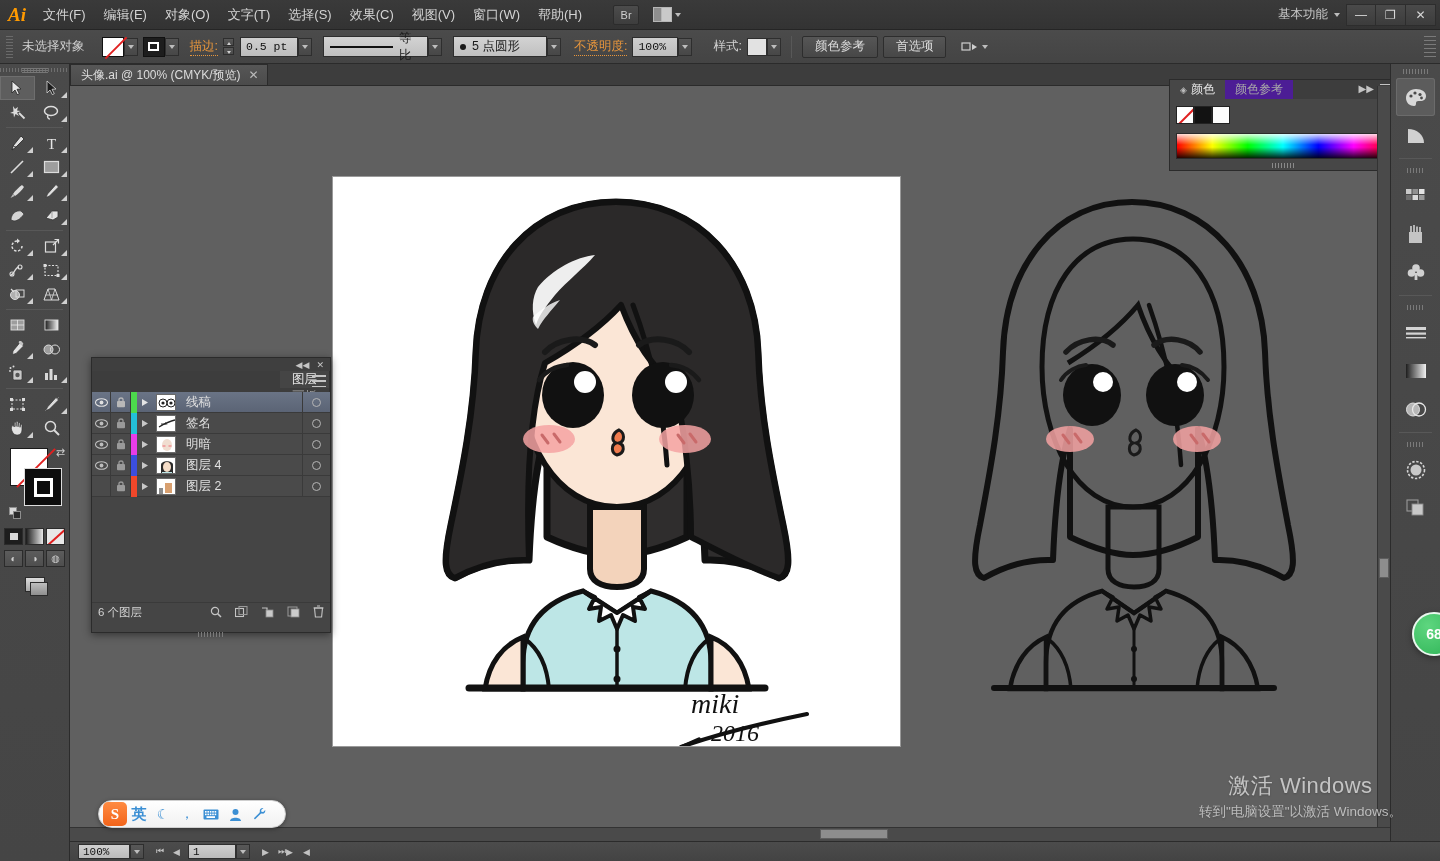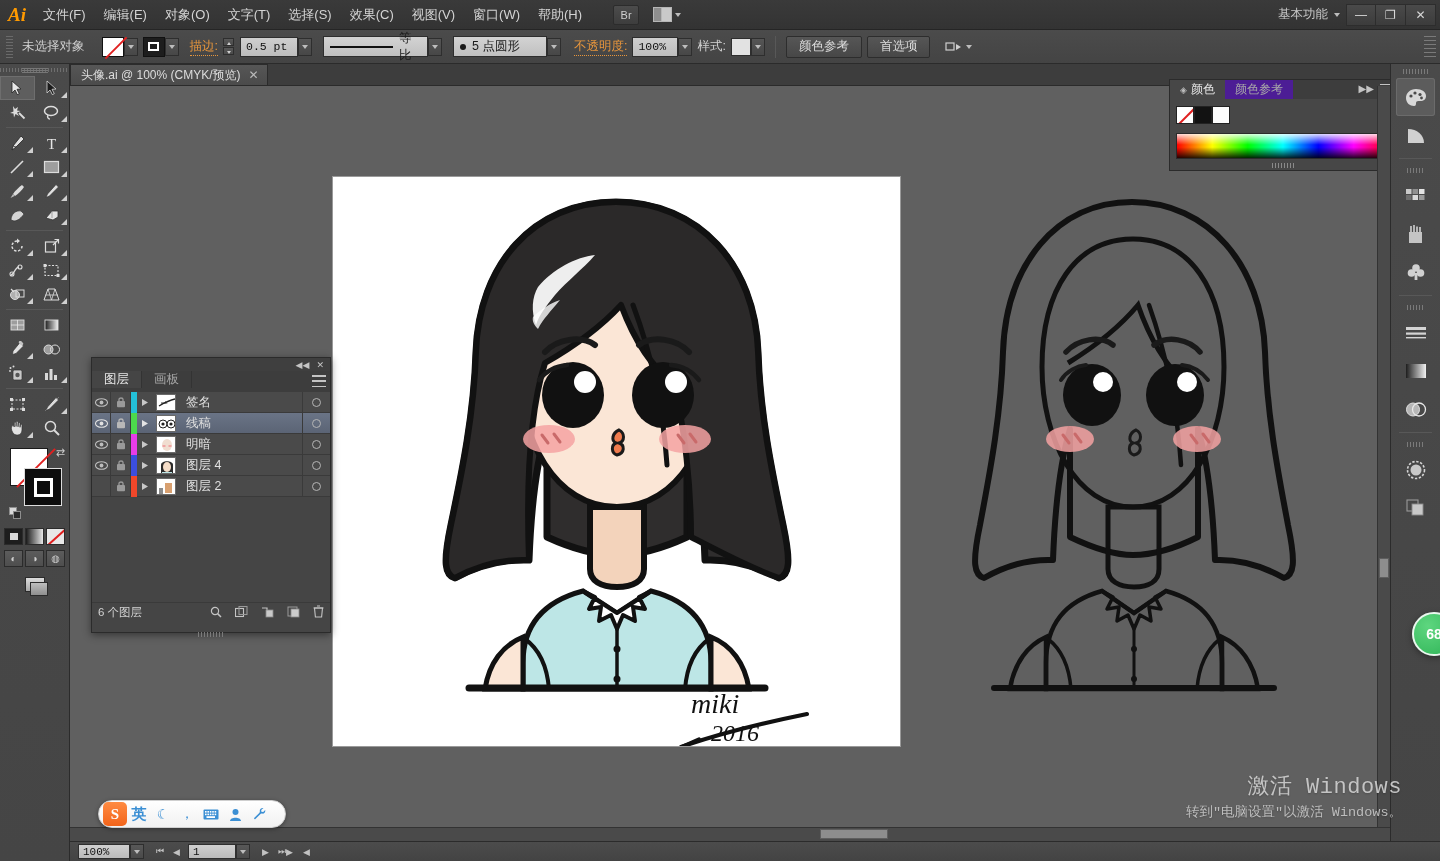--- a/index.html
+++ b/index.html
@@ -194,21 +194,21 @@
   .art-ghost{ position:absolute; left:838px; top:91px; width:450px; height:569px; }
 
   
   .layers{
     position:absolute;left:91px;top:357px;width:240px;height:276px;
     background:#454545; border:1px solid #2b2b2b;
     box-shadow:0 2px 8px rgba(0,0,0,.45);
   }
   .lp-top{height:13px;background:#3f3f3f;display:flex;align-items:center;justify-content:flex-end;gap:7px;padding-right:6px;}
   .lp-top span{color:#c4c4c4;font-size:9px;}
-  .lp-tabs{height:21px;background:#3d3d3d;display:flex;align-items:flex-start;position:relative;}
+  .lp-tabs{height:21px;background:#3d3d3d;display:flex;align-items:flex-end;position:relative;flex-direction:column;}
   .lp-tab{padding:0 12px;display:flex;align-items:center;color:#a8a8a8;font-size:12.5px;
     background:#3d3d3d;border-right:1px solid #333;}
   .lp-tab.active{background:#454545;color:#e6e6e6;}
   .lp-menu{position:absolute;right:4px;top:4px;width:14px;height:12px;
     display:flex;flex-direction:column;justify-content:space-between;}
   .lp-menu i{height:1.5px;background:#c4c4c4;display:block;}
   .lp-menu i:nth-child(1){width:14px;}
   .lp-menu i:nth-child(2){width:14px;}
   .lp-menu i:nth-child(3){width:14px;}
   .lp-list{height:210px;overflow:hidden;}
@@ -310,22 +310,22 @@
   .ime-logo{width:24px;height:24px;border-radius:5px;
     background:linear-gradient(180deg,#ff8b42,#f2641a);
     color:#fff;font-weight:bold;font-size:15px;
     display:flex;align-items:center;justify-content:center;
     font-family:"Liberation Serif",serif;}
   .ime-i{width:24px;height:28px;display:flex;align-items:center;justify-content:center;color:#3b8fd4;font-size:14px;}
   .ime-i.cn{font-weight:bold;font-size:15px;}
 
   
   .watermark{
-    position:absolute;right:38px;bottom:40px;text-align:right;color:#b8b8b8;
-    text-shadow:0 1px 2px rgba(0,0,0,.2); pointer-events:none;font-family:Liberation Mono, monospace;
+    position:absolute;right:38px;bottom:40px;text-align:center;color:#b8b8b8;
+    text-shadow:0 1px 2px rgba(0,0,0,.2); pointer-events:none;
   }
   .wm1{font-size:22px;font-weight:300;color:#c4c4c4;letter-spacing:.5px;}
   .wm2{font-size:13.5px;color:#bdbdbd;margin-top:2px;}
 
   
   .badge{
     position:absolute;right:-16px;top:612px;width:44px;height:44px;border-radius:50%;
     background:radial-gradient(circle at 35% 30%,#5ed67f,#2fb457);
     border:2px solid #e9f7ee; color:#fff;font-size:14px;font-weight:bold;
     display:flex;align-items:center;justify-content:center;
@@ -419,21 +419,21 @@
     </div>
 
     <div class="cb-lbl-orange" style="margin-left:8px">不透明度:</div>
     <div class="combo">
       <div class="field opac-field">100%</div>
       <div class="mini-drop">
           <span class="caret"></span>
         </div>
     </div>
 
-    <div class="cb-text" style="margin-left:0">样式:</div>
+    <div class="cb-text" style="margin-left:16px">样式:</div>
     <div class="combo">
       <div class="style-swatch"></div>
       <div class="mini-drop">
           <span class="caret"></span>
         </div>
     </div>
 
     <div class="divider-v"></div>
     <div class="pushbtn">颜色参考</div>
     <div class="pushbtn">首选项</div>
@@ -821,53 +821,20 @@
       <div class="lp-tab">画板</div>
       <div class="lp-menu">
           <i></i>
           <i></i>
           <i></i>
         </div>
     </div>
 
     <div class="lp-list">
 
-      <div class="lrow">
-        <div class="lcell c-eye">
-          <svg width="13" height="9" viewBox="0 0 13 9">
-              <ellipse cx="6.5" cy="4.5" rx="6" ry="3.8" fill="none" stroke="#bdbdbd" stroke-width="1.1"></ellipse>
-              <circle cx="6.5" cy="4.5" r="1.9" fill="#bdbdbd"></circle>
-            </svg>
-        </div>
-        <div class="lcell c-lock">
-          <svg width="10" height="12" viewBox="0 0 10 12">
-              <rect x="1" y="5" width="8" height="6.2" rx="1" fill="#9a9a9a"></rect>
-              <path d="M3 5 V3.2 C3 1.6 7 1.6 7 3.2 V5" fill="none" stroke="#9a9a9a" stroke-width="1.3"></path>
-            </svg>
-        </div>
-        <div class="lcell c-color" style="background:#23c0d8;height:21px"></div>
-        <div class="lcell c-tri">
-          <svg width="8" height="9" viewBox="0 0 8 9">
-              <path d="M1 1 L7 4.5 L1 8 Z" fill="#c8c8c8"></path>
-            </svg>
-        </div>
-        <div class="lcell c-thumb">
-          <div class="thumb">
-            <svg width="20" height="17" viewBox="0 0 20 17">
-                <path d="M2 11 C7 8 13 5 18 4" stroke="#222" stroke-width="1.3" fill="none"></path>
-                <text x="4" y="9" font-size="5" font-family="Liberation Serif,serif" fill="#222">mk</text>
-              </svg>
-          </div>
-        </div>
-        <div class="lcell c-name">签名</div>
-        <div class="lcell c-target">
-            <span class="tgt"></span>
-          </div>
-      </div>
-
       <div class="lrow sel">
         <div class="lcell c-eye">
           <svg width="13" height="9" viewBox="0 0 13 9">
               <ellipse cx="6.5" cy="4.5" rx="6" ry="3.8" fill="none" stroke="#e0e0e0" stroke-width="1.1"></ellipse>
               <circle cx="6.5" cy="4.5" r="1.9" fill="#e0e0e0"></circle>
             </svg>
         </div>
         <div class="lcell c-lock">
           <svg width="10" height="12" viewBox="0 0 10 12">
               <rect x="1" y="5" width="8" height="6.2" rx="1" fill="#b8b8b8"></rect>
@@ -884,20 +851,53 @@
           <div class="thumb">
             <svg width="20" height="17" viewBox="0 0 20 17">
                 <circle cx="6" cy="8" r="4" fill="none" stroke="#222" stroke-width="1"></circle>
                 <circle cx="14" cy="8" r="4" fill="none" stroke="#222" stroke-width="1"></circle>
                 <circle cx="6" cy="8" r="1.6" fill="#222"></circle>
                 <circle cx="14" cy="8" r="1.6" fill="#222"></circle>
               </svg>
           </div>
         </div>
         <div class="lcell c-name">线稿</div>
+        <div class="lcell c-target">
+            <span class="tgt"></span>
+          </div>
+      </div>
+
+      <div class="lrow">
+        <div class="lcell c-eye">
+          <svg width="13" height="9" viewBox="0 0 13 9">
+              <ellipse cx="6.5" cy="4.5" rx="6" ry="3.8" fill="none" stroke="#bdbdbd" stroke-width="1.1"></ellipse>
+              <circle cx="6.5" cy="4.5" r="1.9" fill="#bdbdbd"></circle>
+            </svg>
+        </div>
+        <div class="lcell c-lock">
+          <svg width="10" height="12" viewBox="0 0 10 12">
+              <rect x="1" y="5" width="8" height="6.2" rx="1" fill="#9a9a9a"></rect>
+              <path d="M3 5 V3.2 C3 1.6 7 1.6 7 3.2 V5" fill="none" stroke="#9a9a9a" stroke-width="1.3"></path>
+            </svg>
+        </div>
+        <div class="lcell c-color" style="background:#23c0d8;height:21px"></div>
+        <div class="lcell c-tri">
+          <svg width="8" height="9" viewBox="0 0 8 9">
+              <path d="M1 1 L7 4.5 L1 8 Z" fill="#c8c8c8"></path>
+            </svg>
+        </div>
+        <div class="lcell c-thumb">
+          <div class="thumb">
+            <svg width="20" height="17" viewBox="0 0 20 17">
+                <path d="M2 11 C7 8 13 5 18 4" stroke="#222" stroke-width="1.3" fill="none"></path>
+                <text x="4" y="9" font-size="5" font-family="Liberation Serif,serif" fill="#222">mk</text>
+              </svg>
+          </div>
+        </div>
+        <div class="lcell c-name">签名</div>
         <div class="lcell c-target">
             <span class="tgt"></span>
           </div>
       </div>
 
       <div class="lrow">
         <div class="lcell c-eye">
           <svg width="13" height="9" viewBox="0 0 13 9">
               <ellipse cx="6.5" cy="4.5" rx="6" ry="3.8" fill="none" stroke="#bdbdbd" stroke-width="1.1"></ellipse>
               <circle cx="6.5" cy="4.5" r="1.9" fill="#bdbdbd"></circle>

